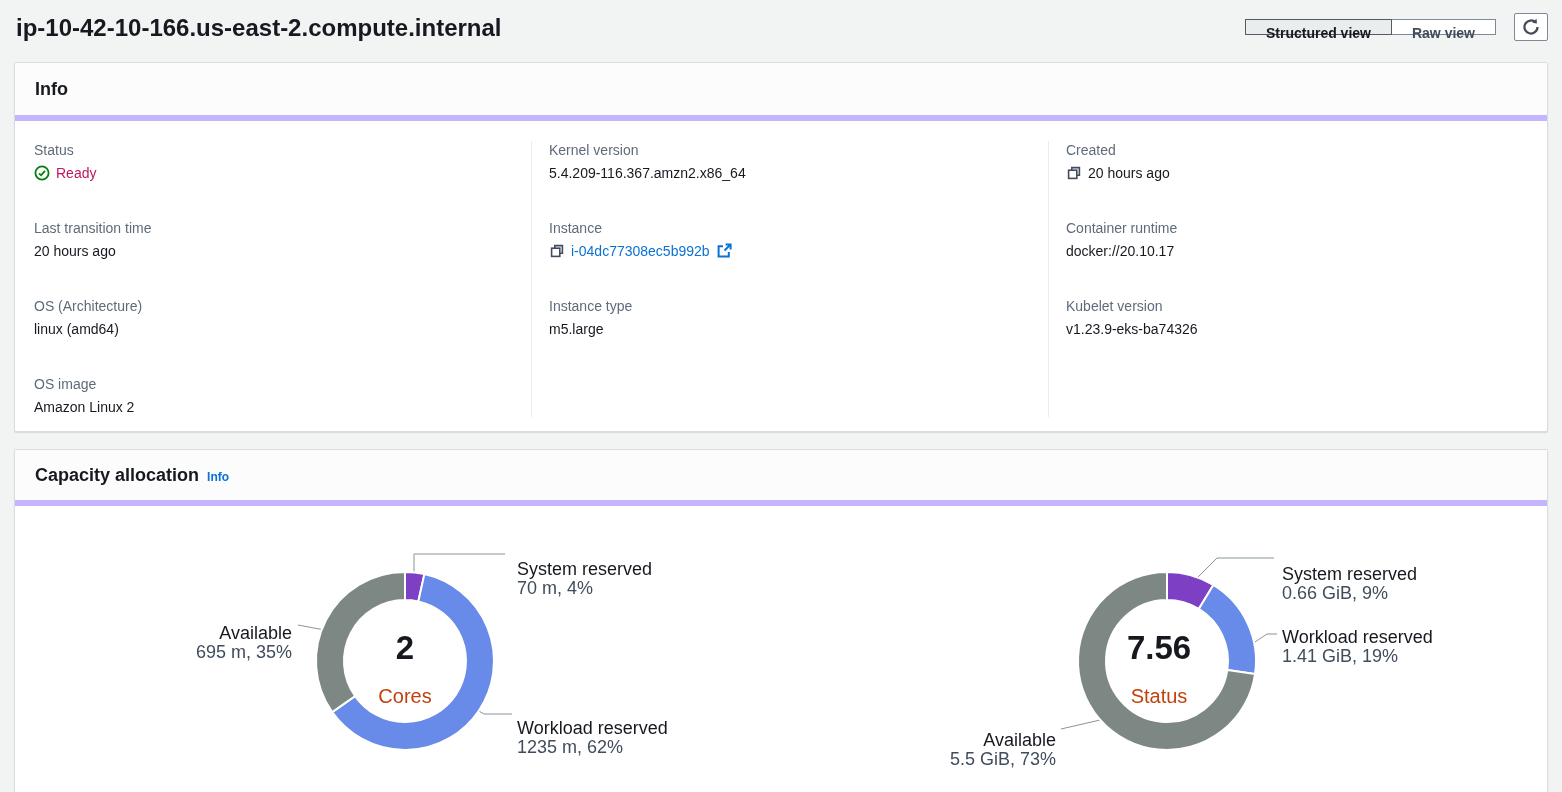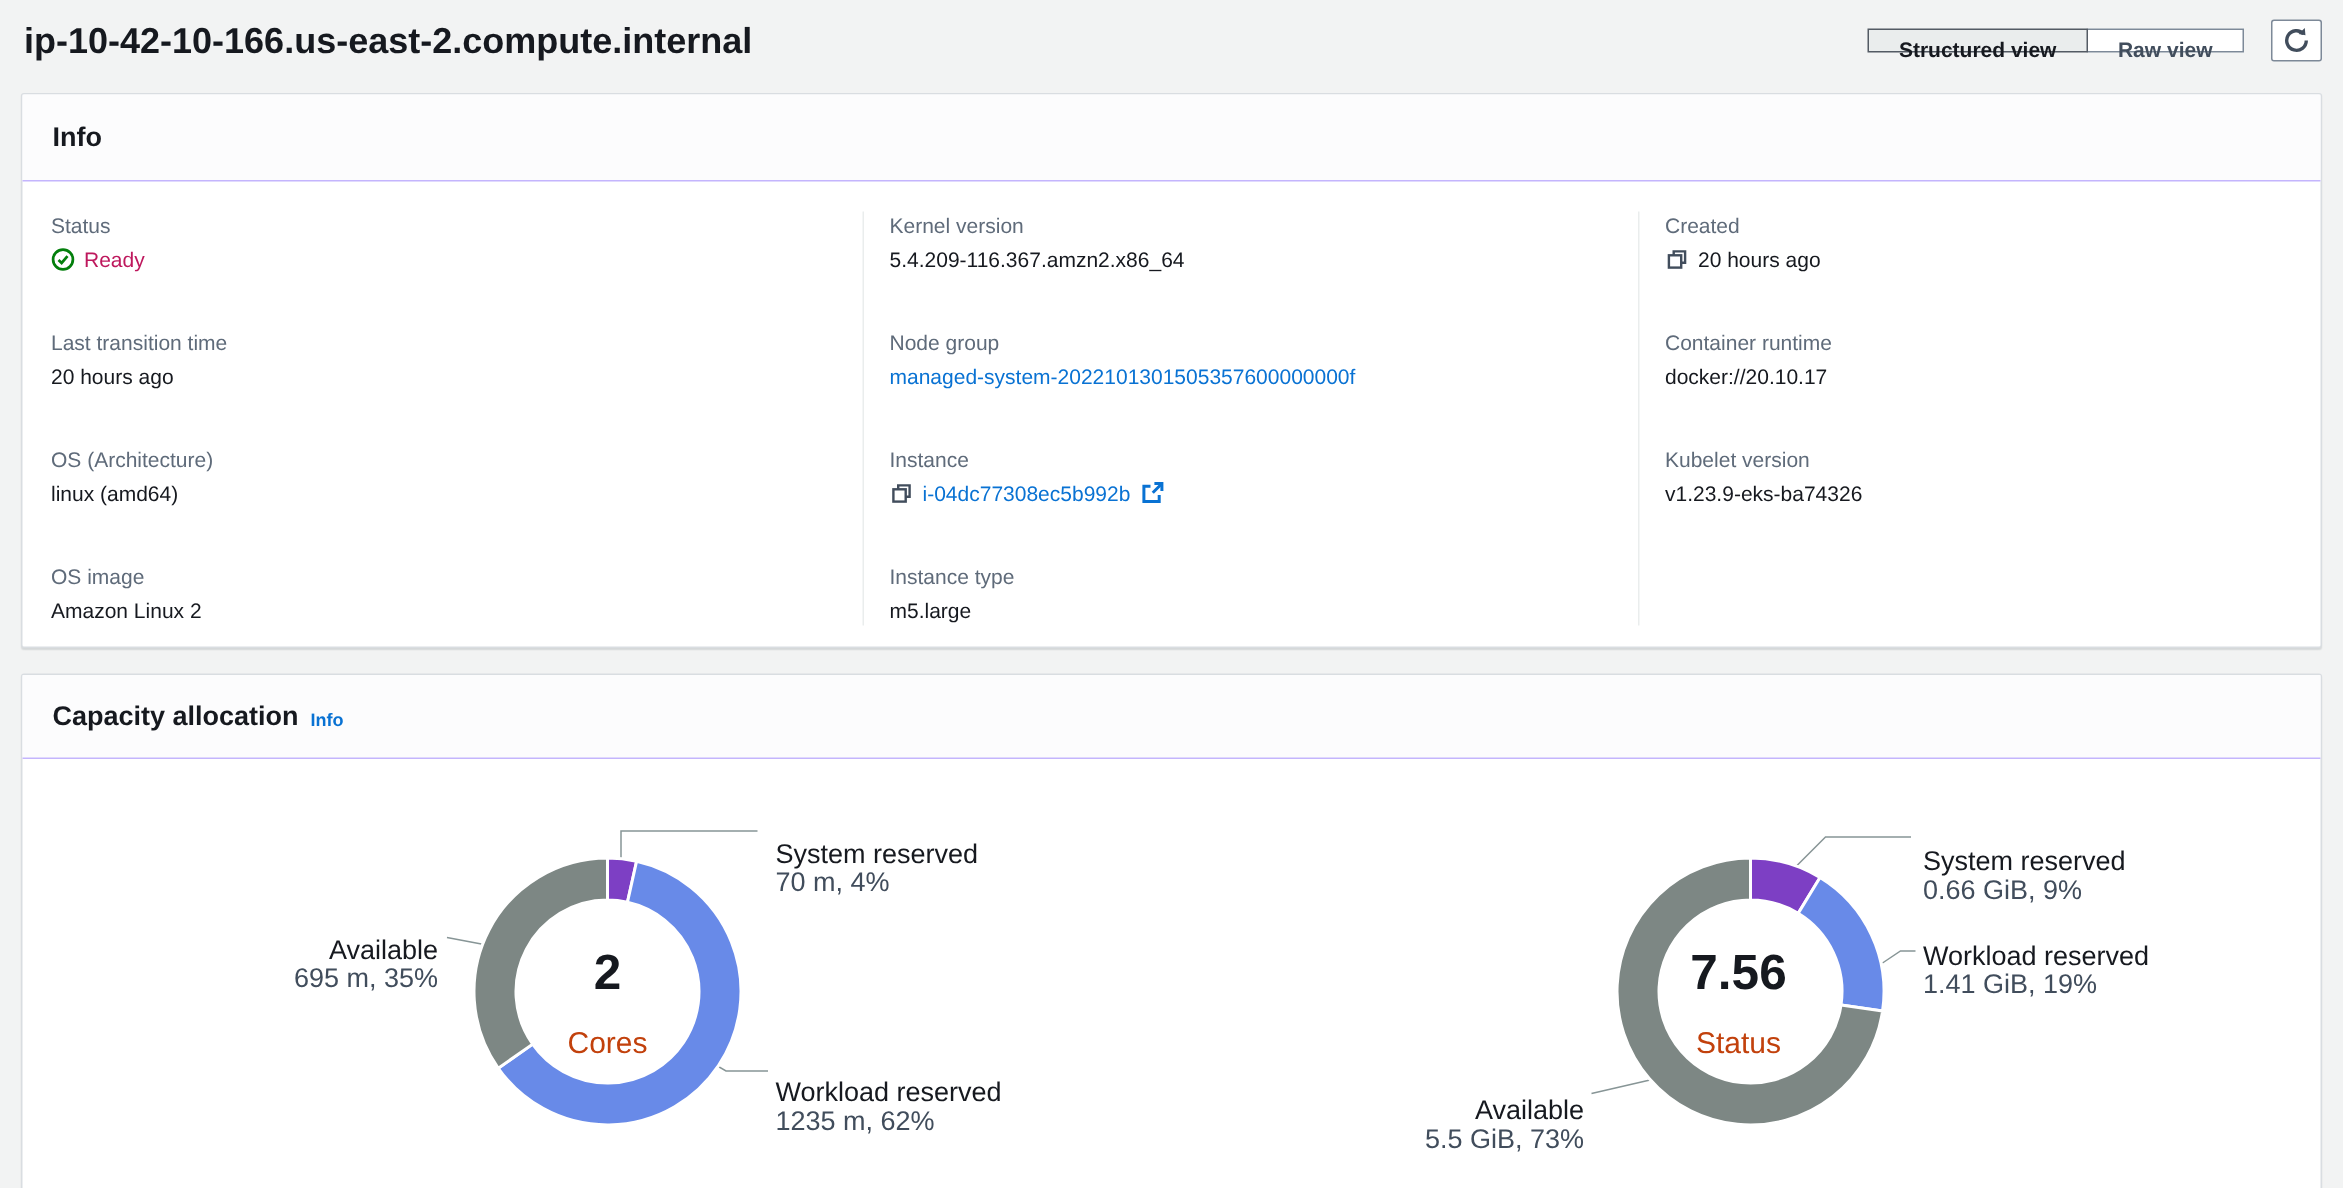--- a/index.html
+++ b/index.html
@@ -35,35 +35,35 @@
   
   .panel{
     margin:0 14px; background:#ffffff;
     border:1px solid #d9dde1; border-radius:2px;
     box-shadow:0 1px 1px rgba(0,28,36,.12);
   }
   .panel-info{ margin-top:6px; }
   .panel-capacity{ margin-top:17px; height:345px; }
   .panel-header{
     height:58px; padding:0 20px; display:flex; align-items:center;
-    border-bottom:1px solid #c4b5fd; background:#fcfcfd;
+    border-bottom:6px solid #c4b5fd; background:#fcfcfd;
   }
   .panel-header h2{ font-size:18px; font-weight:700; color:#16191f; }
   .panel-capacity .panel-header{ height:56px; }
   .info-link{
     font-size:12px; font-weight:700; color:#0972d3; margin-left:8px;
     text-decoration:none; align-self:center; padding-top:4px; cursor:pointer;
   }
   
   .info-body{
     display:grid; grid-template-columns:516px 517px 1fr;
     padding:20px 16px 14px 0;
   }
   .info-col{ padding:0 20px 0 19px; }
-  .info-col + .info-col{ border-left:1px solid #eaeded; padding-left:17px;margin-left:44px; }
+  .info-col + .info-col{ border-left:1px solid #eaeded; padding-left:17px; }
   .field{ margin-bottom:36px; }
   .field:last-child{ margin-bottom:0; }
   .field-label{ font-size:14px; line-height:18px; color:#5f6b7a; margin-bottom:4px; }
   .field-value{ font-size:14px; line-height:20px; color:#16191f; display:flex; align-items:center; gap:6px; }
   .field-value.success{ color:#be185d; }
   a.value-link{ color:#0972d3; text-decoration:none; cursor:pointer; }
   .inline-icon{ display:inline-flex; align-items:center; flex:none; }
   
   .capacity-body{ position:relative; height:287px; overflow:hidden; }
   .charts-svg{ position:absolute; left:0; top:0; }
@@ -129,26 +129,20 @@
       <div class="field">
         <div class="field-label">OS image</div>
         <div class="field-value">Amazon Linux 2</div>
       </div>
     </div>
 
     <div class="info-col">
       <div class="field">
         <div class="field-label">Kernel version</div>
         <div class="field-value">5.4.209-116.367.amzn2.x86_64</div>
-      </div>
-      <div class="field">
-        <div class="field-label">Node group</div>
-        <div class="field-value">
-          <a class="value-link">managed-system-2022101301505357600000000f</a>
-        </div>
       </div>
       <div class="field">
         <div class="field-label">Instance</div>
         <div class="field-value">
           <span class="inline-icon">
             <svg width="16" height="16" viewBox="0 0 16 16">
               <path d="M5.8 5 V2.6 H13.4 V10.2 H11" fill="none" stroke="#414d5c" stroke-width="1.6"></path>
               <rect x="2.6" y="5.2" width="8.2" height="8.2" fill="none" stroke="#414d5c" stroke-width="1.6"></rect>
             </svg>
           </span>

